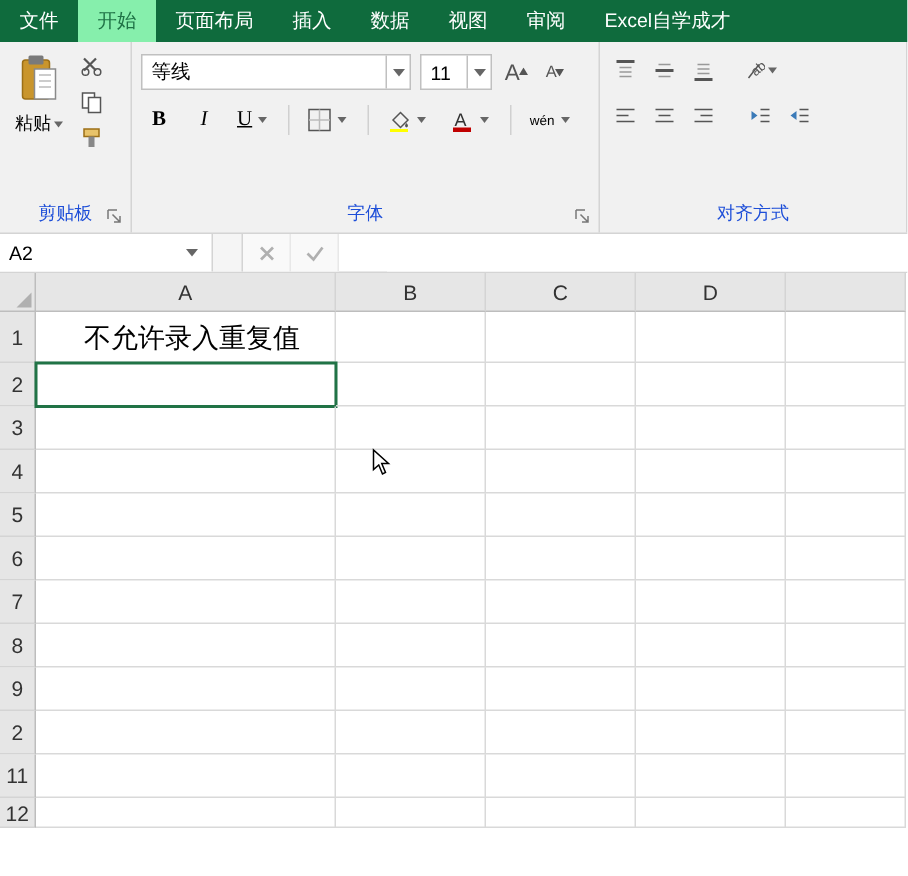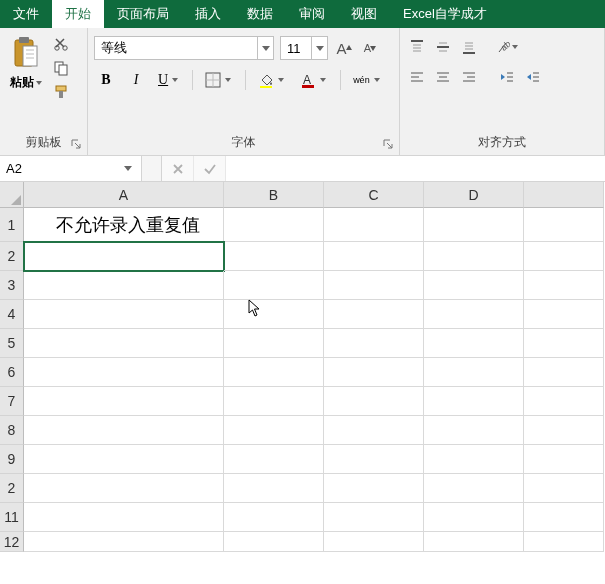--- a/index.html
+++ b/index.html
@@ -1,31 +1,31 @@
 <!DOCTYPE html>
 <html><head>
 <meta charset="utf-8">
 <style>
 * { margin: 0; padding: 0; box-sizing: border-box; font-family: "Microsoft YaHei", "SimSun", sans-serif; }
 body { background: #fff; width: 605px; height: 584px; overflow: hidden; font-size: 13px; }
 
 
 .menu-bar { background: #0f6b3d; height: 28px; display: flex; align-items: stretch; }
 .menu-tab { color: #fff; padding: 0 13px; display: flex; align-items: center; font-size: 13px; cursor: pointer; }
-.menu-tab.active { background: #ffffff; color: #1f7246; }
+.menu-tab.active { background: #86efac; color: #1f7246; }
 
 
 .ribbon { background: #f1f1f1; border-bottom: 1px solid #d4d4d4; height: 128px; display: flex; }
 .ribbon-group { border-right: 1px solid #d4d4d4; padding: 4px 6px 2px 6px; display: flex; flex-direction: column; justify-content: space-between; }
-.ribbon-group-label { text-align: center; font-size: 12px; color: #404040; padding: 2px 0; position: relative; }
+.ribbon-group-label { text-align: center; font-size: 12px; color: #1d4ed8; padding: 2px 0; position: relative; }
 .ribbon-group-label .launcher { position: absolute; right: -2px; bottom: 2px; width: 12px; height: 12px; cursor: pointer; }
 
 
 .clipboard-body { display: flex; }
-.paste-btn { display: flex; flex-direction: column; align-items: center; padding: 2px 4px; cursor: pointer; font-weight: bold; }
+.paste-btn { display: flex; flex-direction: column; align-items: center; padding: 2px 4px; cursor: pointer; }
 .paste-icon-wrap { width: 32px; height: 38px; display:flex; align-items:center; justify-content:center; }
 .paste-label { font-size: 12px; margin-top: 2px; display:flex; align-items:center; gap:2px; }
 .mini-btns { display: flex; flex-direction: column; gap: 4px; padding: 2px 2px 0 4px; }
 .mini-btn { width: 22px; height: 20px; display:flex; align-items:center; justify-content:center; cursor:pointer; }
 
 
 .font-body { display: flex; flex-direction: column; gap: 8px; padding-top: 4px; flex:1; }
 .font-row { display: flex; align-items: center; gap: 6px; }
 .combo { background: #fff; border: 1px solid #c0c0c0; height: 24px; display:flex; align-items:center; }
 .combo-text { padding: 0 6px; font-size: 13px; flex:1; }
@@ -79,22 +79,22 @@
 </style>
 </head>
 <body>
 
 <div class="menu-bar">
   <div class="menu-tab">文件</div>
   <div class="menu-tab active">开始</div>
   <div class="menu-tab">页面布局</div>
   <div class="menu-tab">插入</div>
   <div class="menu-tab">数据</div>
+  <div class="menu-tab">视图</div>
   <div class="menu-tab">审阅</div>
-  <div class="menu-tab">视图</div>
   <div class="menu-tab">Excel自学成才</div>
 </div>
 
 <div class="ribbon">
 
   <div class="ribbon-group" style="width:88px">
     <div class="clipboard-body">
       <div class="paste-btn">
         <div class="paste-icon-wrap">
           <svg width="28" height="34" viewBox="0 0 28 34">

